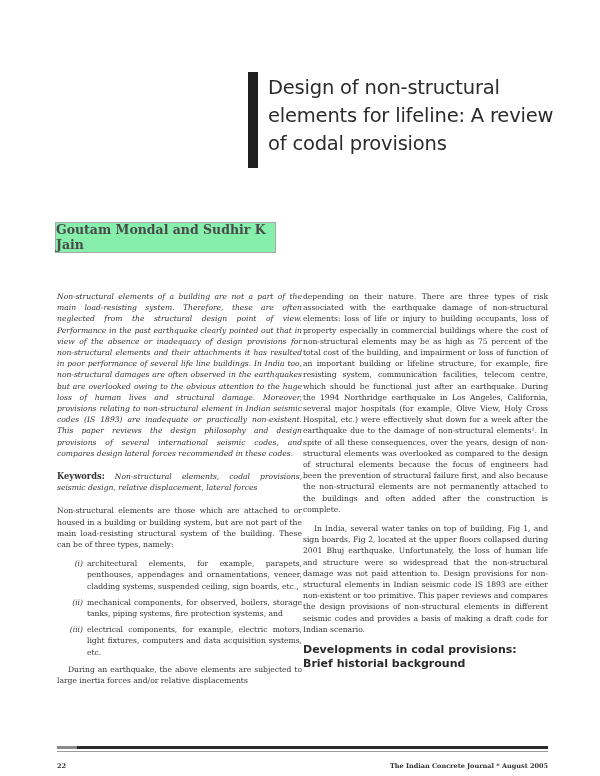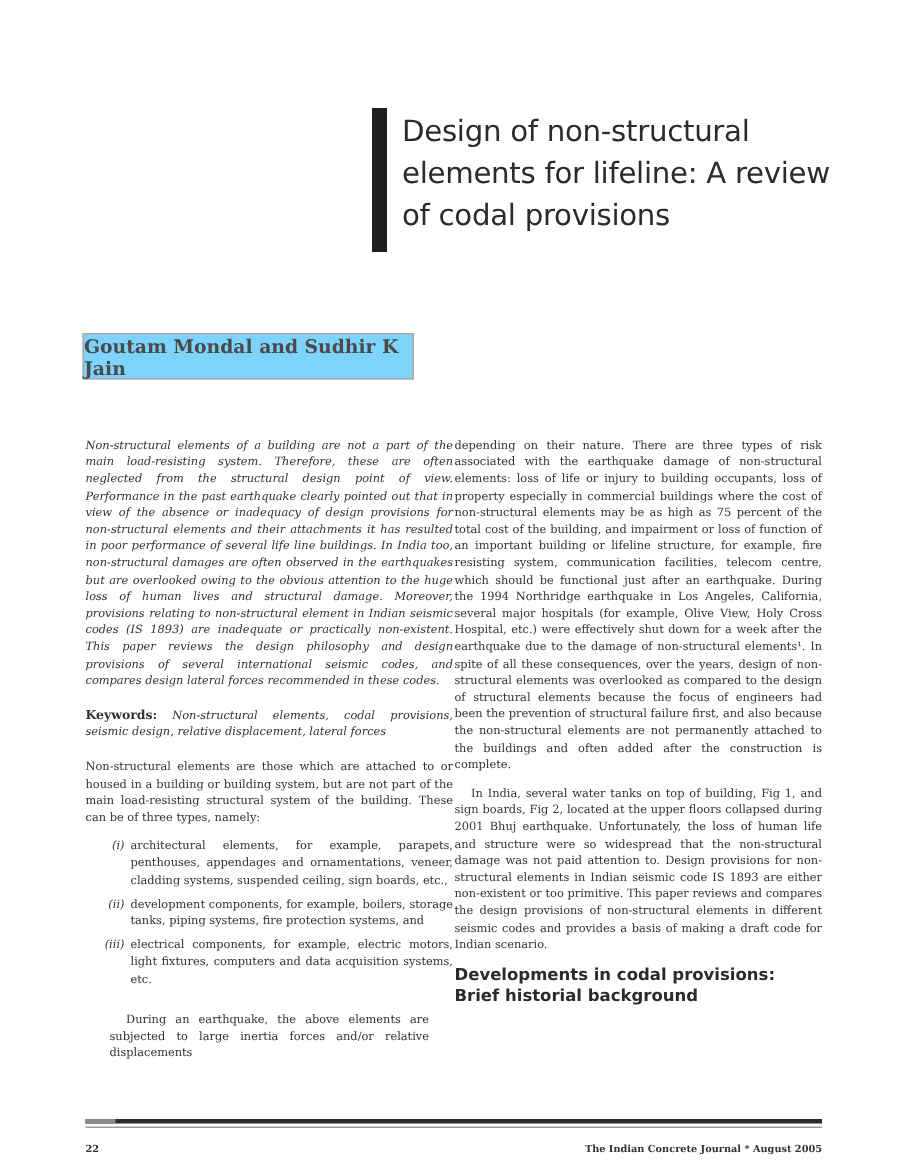--- a/index.html
+++ b/index.html
@@ -1,28 +1,28 @@
 <!DOCTYPE html>
 <html><head>
   <meta charset="utf-8">
   <style>
     html, body { margin: 0; padding: 0; background: #ffffff; }
     body { width: 600px; height: 776px; position: relative; overflow: hidden; color: #2a2a2a; }
     .title-bar { position: absolute; left: 248px; top: 72px; width: 10px; height: 96px; background: #1e1e1e; }
     .title { position: absolute; left: 268px; top: 74px; width: 300px; font-family: "DejaVu Sans", sans-serif; font-size: 19.5px; line-height: 28px; color: #2b2b2b; letter-spacing: -0.2px; }
-    .author-box { position: absolute; left: 55px; top: 222px; width: 221px; height: 31px; background: #7dd3fc; border: 1px solid #a9a9a9; box-sizing: border-box; display: flex; align-items: center; justify-content: center; }
+    .author-box { position: absolute; left: 55px; top: 222px; width: 221px; height: 31px; background: #86efac; border: 1px solid #a9a9a9; box-sizing: border-box; display: flex; align-items: flex-end; justify-content: center; }
     .author-text { font-family: "DejaVu Serif", serif; font-weight: bold; font-size: 12.5px; color: #4a4a4a; }
     .col { position: absolute; top: 291px; width: 245px; font-family: "DejaVu Serif", serif; font-size: 7.6px; line-height: 11.2px; color: #333; text-align: justify; }
     .col-left { left: 57px; }
     .col-right { left: 303px; }
     .abstract { font-style: italic; margin: 0 0 12px 0; }
     .keywords { margin: 0 0 12px 0; }
     .kw-label { font-weight: bold; font-style: normal; font-size: 8.3px; }
     .kw-text { font-style: italic; }
-    p { margin: 16px; }
+    p { margin: 0; }
     .body-p { margin: 0 0 8px 0; }
     .indent { text-indent: 11px; }
     .list { margin: 0 0 6px 0; padding: 0; list-style: none; }
     .list li { position: relative; padding-left: 30px; margin-bottom: 5px; }
     .list .num { position: absolute; left: 6px; width: 20px; text-align: right; font-style: italic; }
     .heading { font-family: "DejaVu Sans", sans-serif; font-weight: bold; font-size: 11px; line-height: 14px; color: #2b2b2b; margin: 4px 0 6px 0; text-align: left; }
     .rule { position: absolute; left: 57px; width: 491px; }
     .rule-thick { top: 746px; height: 3px; background: #2a2a2a; }
     .rule-thin { top: 751px; height: 1px; background: #9a9a9a; }
     .rule-gray { position: absolute; left: 57px; top: 746px; width: 20px; height: 3px; background: #8a8a8a; }
@@ -40,21 +40,21 @@
 </div>
 
 <div class="col col-left">
   <p class="abstract">Non-structural elements of a building are not a part of the main load-resisting system. Therefore, these are often neglected from the structural design point of view. Performance in the past earthquake clearly pointed out that in view of the absence or inadequacy of design provisions for non-structural elements and their attachments it has resulted in poor performance of several life line buildings. In India too, non-structural damages are often observed in the earthquakes but are overlooked owing to the obvious attention to the huge loss of human lives and structural damage. Moreover, provisions relating to non-structural element in Indian seismic codes (IS 1893) are inadequate or practically non-existent. This paper reviews the design philosophy and design provisions of several international seismic codes, and compares design lateral forces recommended in these codes.</p>
   <p class="keywords">
     <span class="kw-label">Keywords:</span><span class="kw-text"> Non-structural elements, codal provisions, seismic design, relative displacement, lateral forces</span>
   </p>
   <p class="body-p">Non-structural elements are those which are attached to or housed in a building or building system, but are not part of the main load-resisting structural system of the building. These can be of three types, namely:</p>
   <ul class="list">
     <li><span class="num">(i)</span><span>architectural elements, for example, parapets, penthouses, appendages and ornamentations, veneer, cladding systems, suspended ceiling, sign boards, etc.,</span></li>
-    <li><span class="num">(ii)</span><span>development components, for example, boilers, storage tanks, piping systems, fire protection systems, and</span></li>
+    <li><span class="num">(ii)</span><span>mechanical components, for observed, boilers, storage tanks, piping systems, fire protection systems, and</span></li>
     <li><span class="num">(iii)</span><span>electrical components, for example, electric motors, light fixtures, computers and data acquisition systems, etc.</span></li>
   </ul>
   <p class="indent">During an earthquake, the above elements are subjected to large inertia forces and/or relative displacements</p>
 </div>
 
 <div class="col col-right">
   <p class="body-p">depending on their nature. There are three types of risk associated with the earthquake damage of non-structural elements: loss of life or injury to building occupants, loss of property especially in commercial buildings where the cost of non-structural elements may be as high as 75 percent of the total cost of the building, and impairment or loss of function of an important building or lifeline structure, for example, fire resisting system, communication facilities, telecom centre, which should be functional just after an earthquake. During the 1994 Northridge earthquake in Los Angeles, California, several major hospitals (for example, Olive View, Holy Cross Hospital, etc.) were effectively shut down for a week after the earthquake due to the damage of non-structural elements¹. In spite of all these consequences, over the years, design of non-structural elements was overlooked as compared to the design of structural elements because the focus of engineers had been the prevention of structural failure first, and also because the non-structural elements are not permanently attached to the buildings and often added after the construction is complete.</p>
   <p class="body-p indent">In India, several water tanks on top of building, Fig 1, and sign boards, Fig 2, located at the upper floors collapsed during 2001 Bhuj earthquake. Unfortunately, the loss of human life and structure were so widespread that the non-structural damage was not paid attention to. Design provisions for non-structural elements in Indian seismic code IS 1893 are either non-existent or too primitive. This paper reviews and compares the design provisions of non-structural elements in different seismic codes and provides a basis of making a draft code for Indian scenario.</p>
   <div class="heading">Developments in codal provisions: Brief historial background</div>
 </div>

